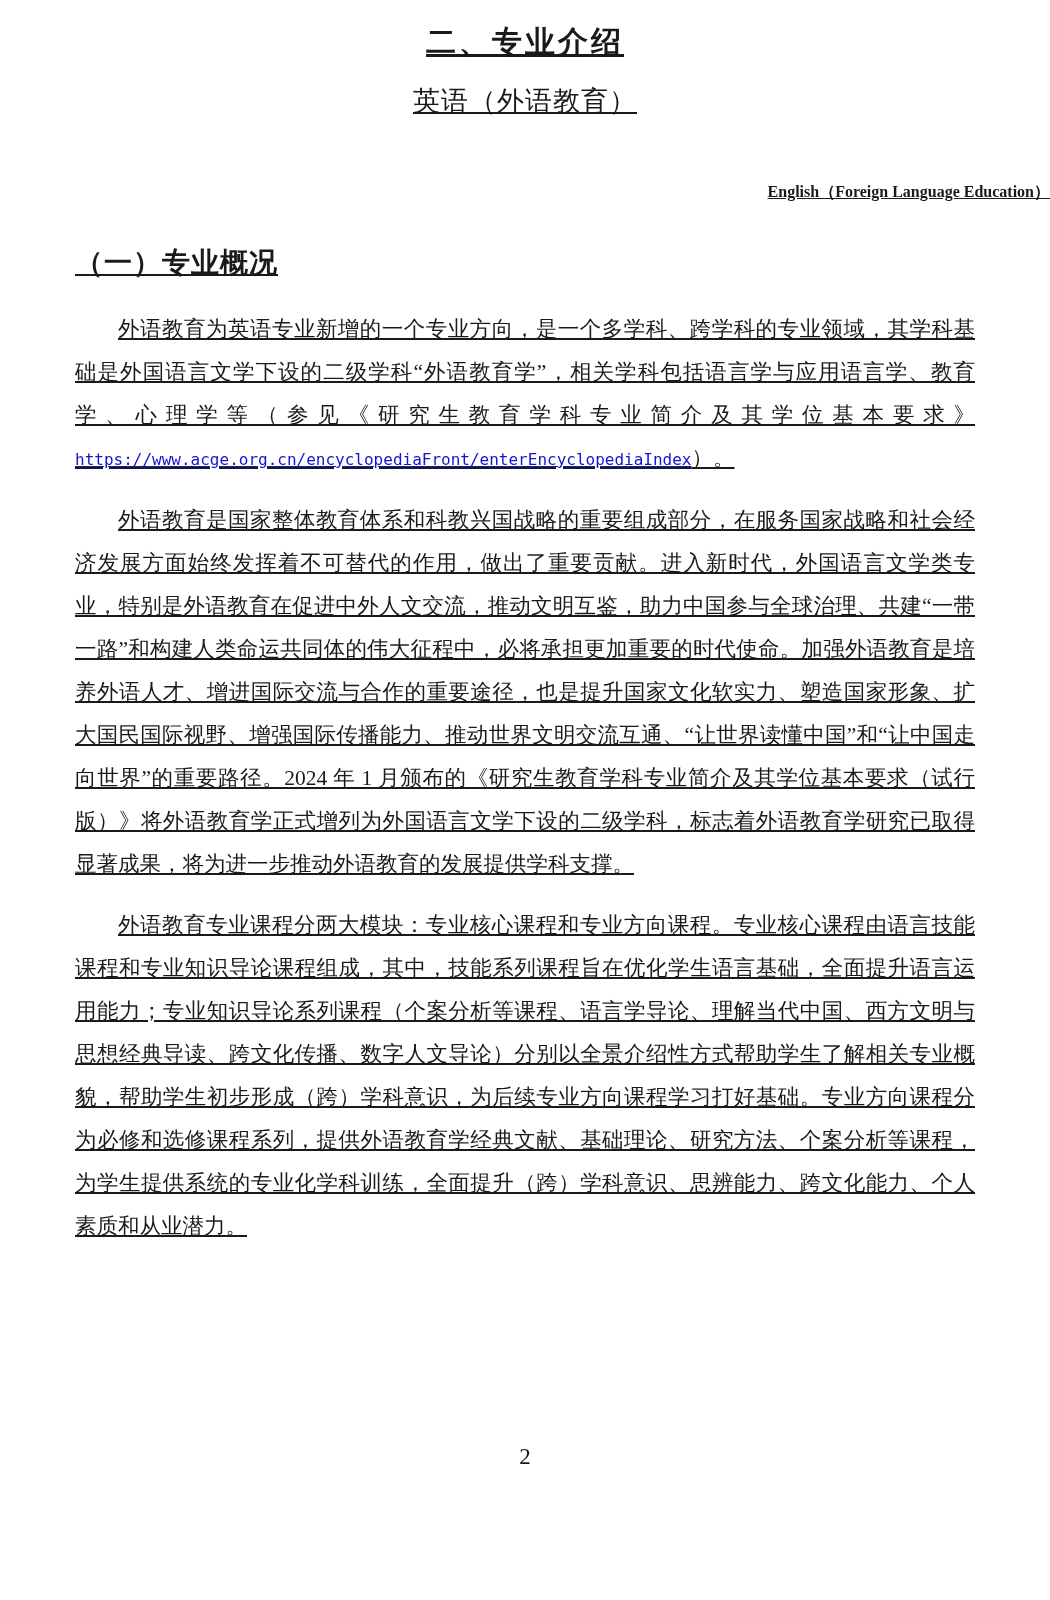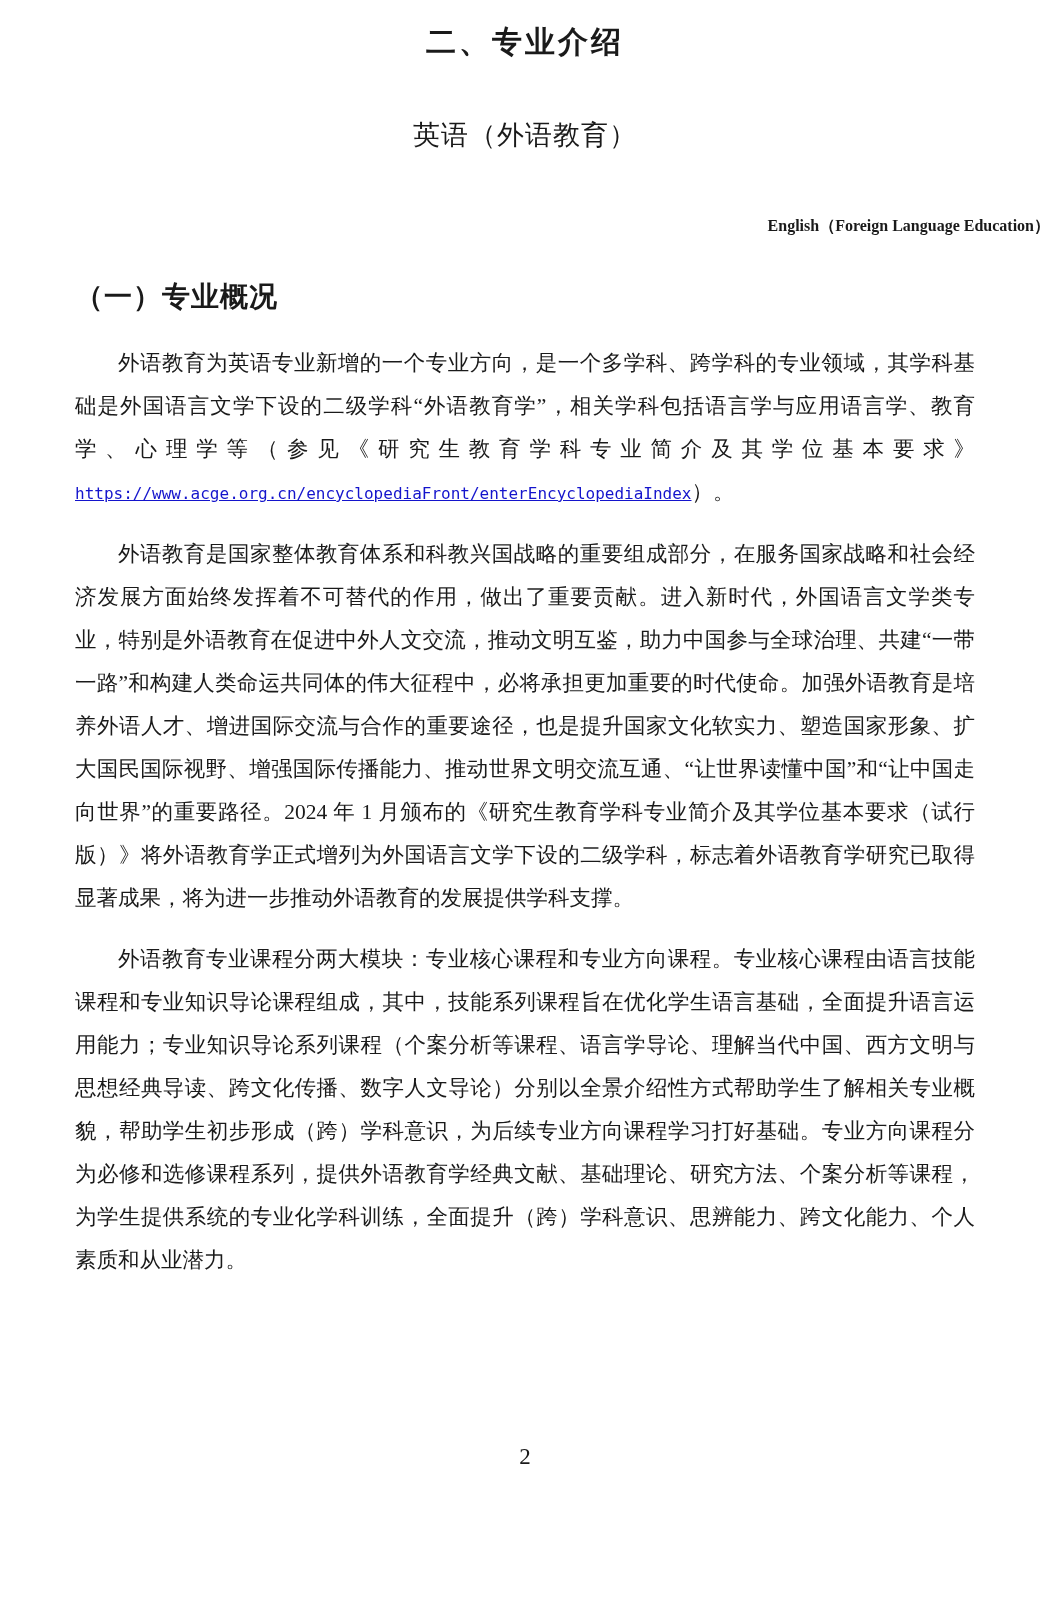--- a/index.html
+++ b/index.html
@@ -10,32 +10,33 @@
   * { margin: 0; padding: 0; box-sizing: border-box; }
   html, body { background: #ffffff; }
   .page {
     position: relative;
     width: 1050px;
     height: 1488px;
     margin: 0 auto;
     background: var(--page-bg);
     color: var(--text-color);
     overflow: hidden;
+    text-decoration: underline;
   }
   .doc-title {
     margin-top: 24px;
     text-align: center;
     font-family: "Liberation Sans", "DejaVu Sans", sans-serif;
     font-weight: bold;
     font-size: 30px;
     line-height: 36px;
     letter-spacing: 3px;
   }
   .doc-subtitle {
-    margin-top: 58px;
+    margin-top: 24px;
     text-align: center;
     font-family: "Liberation Sans", "DejaVu Sans", sans-serif;
     font-weight: normal;
     font-size: 27px;
     line-height: 34px;
     letter-spacing: 1px;
   }
   .doc-subtitle-en {
     margin-top: 59px;
     text-align: right;

